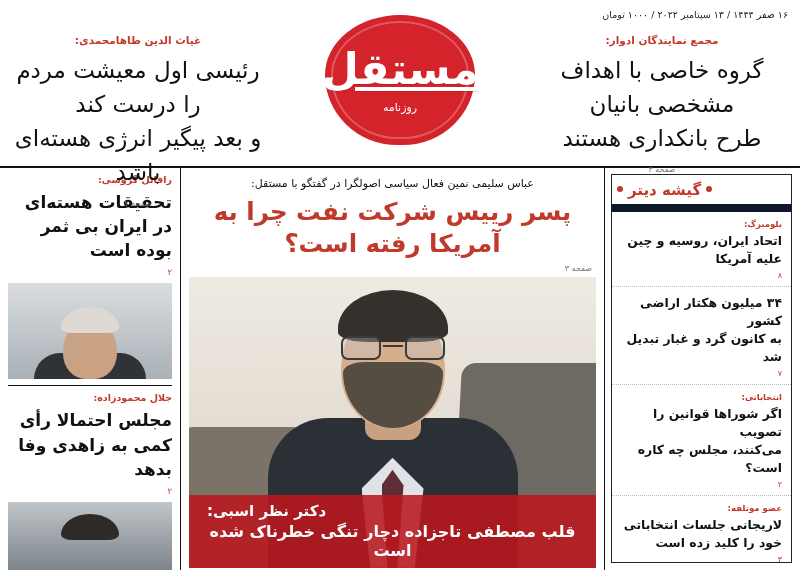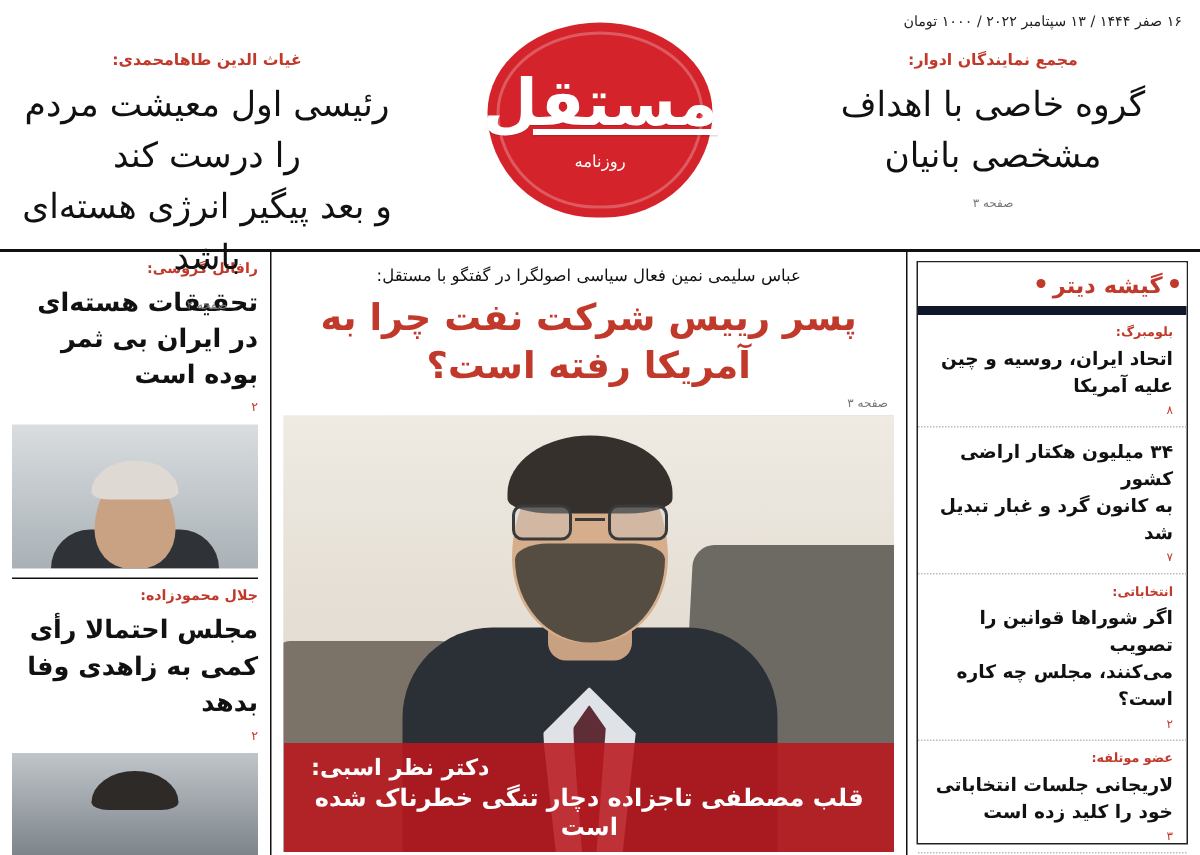--- a/index.html
+++ b/index.html
@@ -133,23 +133,23 @@
     margin: 6px 8px 6px 6px;
     padding: 0 0 4px 0;
     height: 389px;
     position: relative;
   }
   .kiosk-title {
     background: #fff;
     color: #c0392b;
     font-weight: bold;
     font-size: 15px;
-    text-align: right;
+    text-align: left;
     padding: 6px 0 5px;
-    border-bottom: 6px solid #0f172a;
+    border-bottom: 8px solid #0f172a;
     position: relative;
   }
   .kiosk-title .dot {
     display: inline-block;
     width: 6px; height: 6px;
     background: #c0392b;
     border-radius: 50%;
     vertical-align: middle;
     margin: 0 5px 3px 5px;
   }
@@ -398,20 +398,21 @@
 
 <div id="page">
 
   <div class="masthead">
 
     <div class="mh-right">
       <div class="dateline rt">۱۶ صفر ۱۴۴۴ / ۱۳ سپتامبر ۲۰۲۲ / ۱۰۰۰ تومان</div>
       <div class="mh-kicker">مجمع نمایندگان ادوار:</div>
       <div class="mh-head">
         <span class="ln">گروه خاصی با اهداف مشخصی بانیان</span>
+        <span class="ln">طرح بانکداری هستند</span>
       </div>
       <div class="mh-page">صفحه ۳</div>
     </div>
 
     <div class="mh-center">
       <div class="logo-wrap">
         <div class="stamp"></div>
         <div class="logo-stack">
           <div class="logo-text">مستقل</div>
           <div class="logo-sub">روزنامه</div>

